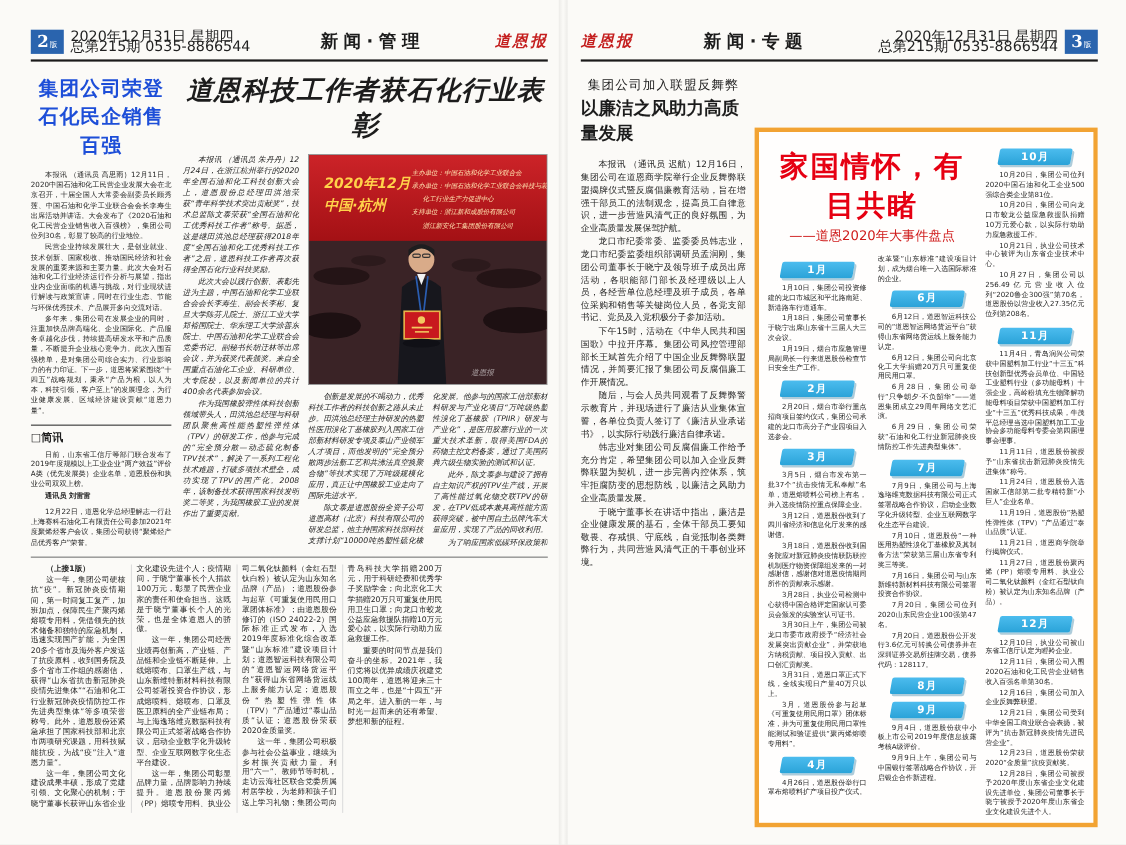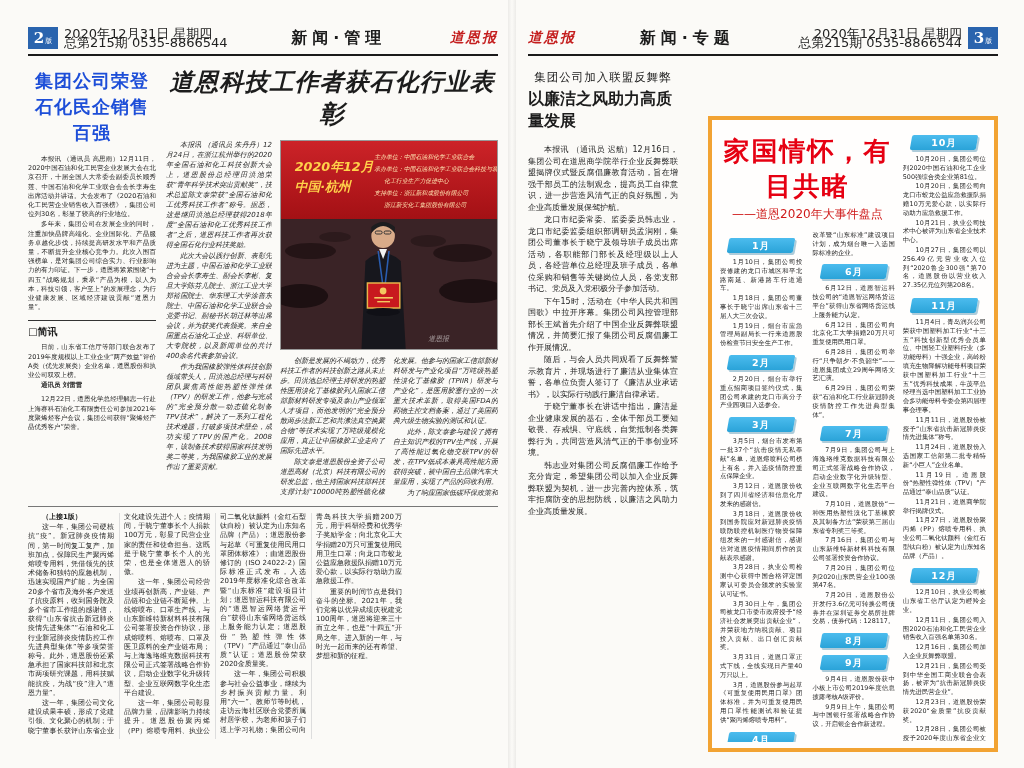--- a/index.html
+++ b/index.html
@@ -37,27 +37,27 @@
   .ma-colA{width:106px;flex:none;overflow:hidden;}
   .ma-right{flex:1;display:flex;flex-direction:column;gap:6px;overflow:hidden;}
   .photo{height:208px;flex:none;border:1px solid #999;}
   .ma-cols{flex:1;column-count:2;column-gap:8px;column-fill:auto;overflow:hidden;}
   
   .p2-bottom{margin-top:8px;border-top:1px solid #777;padding-top:6px;}
   .cont-cols{column-count:5;column-gap:10px;column-rule:1px solid #ddd;column-fill:auto;height:226px;overflow:hidden;}
   .cont-label{font-weight:bold;font-size:8.5px;margin:0 0 3px 0;}
   .cont-cols p{font-size:7px;line-height:9.2px;}
   
-  .p3-content{display:flex;gap:18px;margin-top:8px;height:702px;overflow:hidden;}
+  .p3-content{display:flex;gap:8px;margin-top:8px;height:702px;overflow:hidden;}
   .p3-left{width:150px;flex:none;overflow:hidden;}
   .kicker{font-size:11.5px;text-align:center;margin:6px 0 3px 0;letter-spacing:1px;}
   .fraud-headline{font-size:16px;font-weight:900;text-align:left;line-height:22px;margin:0 0 12px 0;}
   .p3-left .bodyp p{font-size:8px;line-height:11.5px;}
   .tl-box{flex:1;border:4px solid #f2a333;margin-top:52px;padding:8px 8px 6px 8px;display:flex;gap:8px;
-          height:636px;box-sizing:border-box;overflow:hidden;background:#fffefd;margin-left:12px;}
+          height:636px;box-sizing:border-box;overflow:hidden;background:#fffefd;}
   .tl-main{flex:2.1;display:flex;flex-direction:column;overflow:hidden;}
   .tl-headline{color:#e60012;font-size:26px;font-weight:900;text-align:center;letter-spacing:2px;margin:6px 0 2px 0;}
   .tl-subtitle{color:#cf1a1a;font-size:12px;text-align:center;margin:0 0 8px 0;}
   .tl-cols2{flex:1;display:flex;gap:10px;overflow:hidden;}
   .tl-col{flex:1;overflow:hidden;}
   .tl-col3{flex:1;overflow:hidden;display:flex;flex-direction:column;}
   .tl-entries p{font-size:6.4px;line-height:8.8px;text-align:justify;text-indent:2em;margin:0 0 1px 0;color:#242424;}
   .badge{width:66px;height:15px;margin:7px auto 5px auto;transform:skewX(-10deg);border-radius:2px;
          background:linear-gradient(180deg,#4cbcee,#2aa3d8);box-shadow:2px 2px 0 rgba(23,112,152,.35);}
   .badge span{display:block;transform:skewX(10deg);color:#fff;font-weight:bold;font-size:9.5px;line-height:15px;
@@ -85,20 +85,21 @@
     </header>
 
     <div class="p2-top">
       <aside class="p2-left">
         <h2 class="red-head">
           <span>集团公司荣登</span><br>
           <span>石化民企销售百强</span>
         </h2>
         <div class="bodyp">
             <p>本报讯 （通讯员 高思雨）12月11日，2020中国石油和化工民营企业发展大会在北京召开，十届全国人大常委会副委员长顾秀莲、中国石油和化学工业联合会会长李寿生出席活动并讲话。大会发布了《2020石油和化工民营企业销售收入百强榜》，集团公司位列30名，彰显了较高的行业地位。</p>
+            <p>民营企业持续发展壮大，是创业就业、技术创新、国家税收、推动国民经济和社会发展的重要来源和主要力量。此次大会对石油和化工行业经济运行作分析与展望，指出业内企业面临的机遇与挑战，对行业现状进行解读与政策宣讲，同时在行业生态、节能与环保优秀技术、产品展开多向交流对话。</p>
             <p>多年来，集团公司在发展企业的同时，注重加快品牌高端化、企业国际化、产品服务卓越化步伐，持续提高研发水平和产品质量，不断提升企业核心竞争力。此次入围百强榜单，是对集团公司综合实力、行业影响力的有力印证。下一步，道恩将紧紧围绕“十四五”战略规划，秉承“产品为根，以人为本，科技引领，客户至上”的发展理念，为行业健康发展、区域经济建设贡献“道恩力量”。</p>
           </div>
         <div class="briefs">
           <p class="briefs-title">□简讯</p>
           <div class="bodyp">
               <div class="brief-item">
               <p>日前，山东省工信厅等部门联合发布了2019年度规模以上工业企业“两产效益”评价A类（优先发展类）企业名单，道恩股份和执业公司双双上榜。</p>
               <p class="brief-byline">通讯员 刘雷雷</p>
             </div>
               <div class="brief-item">
@@ -196,22 +197,22 @@
 
     <div class="p3-content">
       <aside class="p3-left">
         <p class="kicker">集团公司加入联盟反舞弊</p>
         <h2 class="fraud-headline">以廉洁之风助力高质量发展</h2>
         <div class="bodyp">
             <p>本报讯 （通讯员 迟航）12月16日，集团公司在道恩商学院举行企业反舞弊联盟揭牌仪式暨反腐倡廉教育活动，旨在增强干部员工的法制观念，提高员工自律意识，进一步营造风清气正的良好氛围，为企业高质量发展保驾护航。</p>
             <p>龙口市纪委常委、监委委员韩志业，龙口市纪委监委组织部调研员孟润刚，集团公司董事长于晓宁及领导班子成员出席活动，各职能部门部长及经理级以上人员，各经营单位总经理及班子成员，各单位采购和销售等关键岗位人员，各党支部书记、党员及入党积极分子参加活动。</p>
             <p>下午15时，活动在《中华人民共和国国歌》中拉开序幕。集团公司风控管理部部长王斌首先介绍了中国企业反舞弊联盟情况，并简要汇报了集团公司反腐倡廉工作开展情况。</p>
             <p>随后，与会人员共同观看了反舞弊警示教育片，并现场进行了廉洁从业集体宣誓，各单位负责人签订了《廉洁从业承诺书》，以实际行动践行廉洁自律承诺。</p>
+            <p>韩志业对集团公司反腐倡廉工作给予充分肯定，希望集团公司以加入企业反舞弊联盟为契机，进一步完善内控体系，筑牢拒腐防变的思想防线，以廉洁之风助力企业高质量发展。</p>
             <p>于晓宁董事长在讲话中指出，廉洁是企业健康发展的基石，全体干部员工要知敬畏、存戒惧、守底线，自觉抵制各类舞弊行为，共同营造风清气正的干事创业环境。</p>
-            <p>韩志业对集团公司反腐倡廉工作给予充分肯定，希望集团公司以加入企业反舞弊联盟为契机，进一步完善内控体系，筑牢拒腐防变的思想防线，以廉洁之风助力企业高质量发展。</p>
           </div>
       </aside>
 
       <section class="tl-box">
         <div class="tl-main">
           <h1 class="tl-headline">家国情怀，有目共睹</h1>
           <p class="tl-subtitle">——道恩2020年大事件盘点</p>
           <div class="tl-cols2">
 
             <div class="tl-col">

